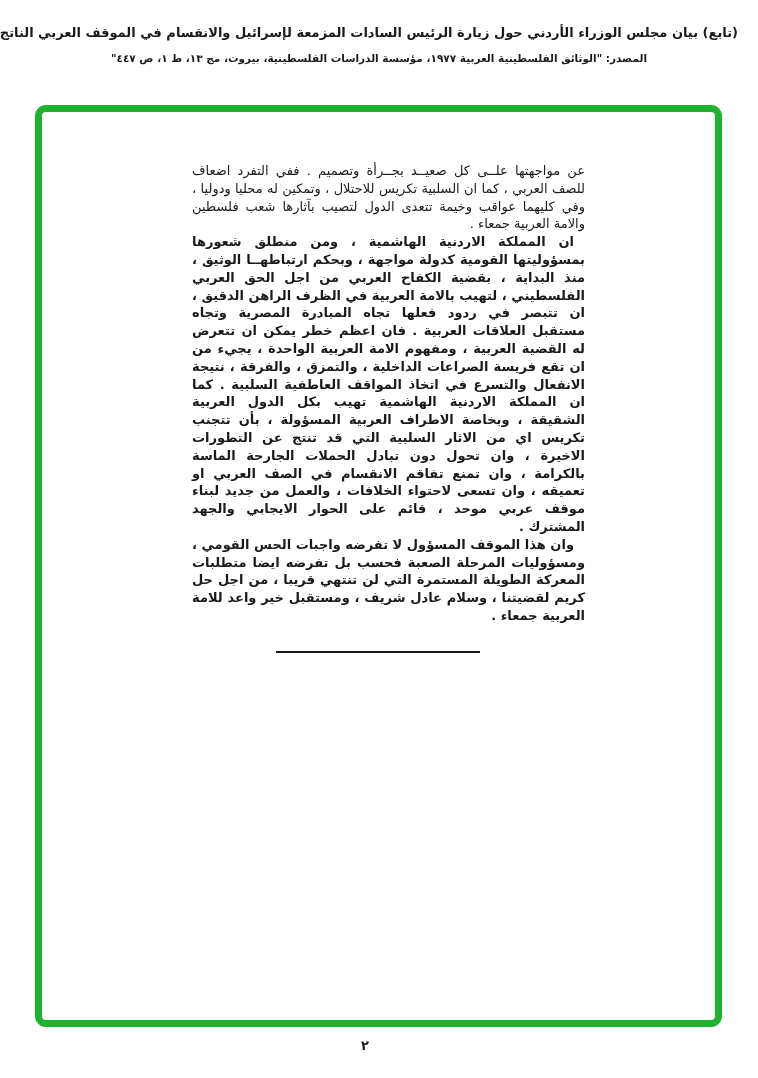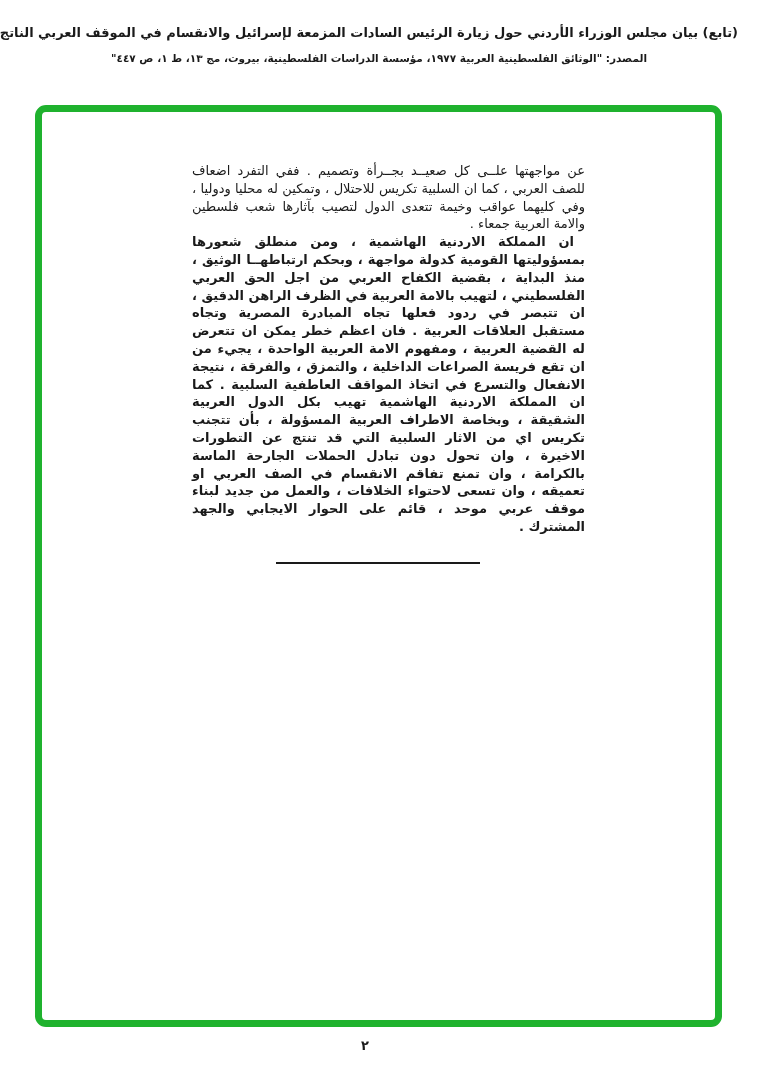--- a/index.html
+++ b/index.html
@@ -95,17 +95,18 @@
 
 <div class="doc-header">
   <div class="doc-title">(تابع) بيان مجلس الوزراء الأردني حول زيارة الرئيس السادات  المزمعة لإسرائيل والانقسام في الموقف العربي الناتج عنها</div>
   <div class="doc-source">المصدر:  "الوثائق الفلسطينية العربية ١٩٧٧، مؤسسة الدراسات الفلسطينية، بيروت، مج ١٣، ط ١، ص ٤٤٧"</div>
 </div>
 
 <div class="green-frame" style="border-color: rgb(31, 178, 46);">
   <div class="text-block">
     <p>عن مواجهتها علــى كل صعيــد بجــرأة وتصميم . ففي التفرد اضعاف للصف العربي ، كما ان السلبية تكريس للاحتلال ، وتمكين له محليا ودوليا ، وفي كليهما عواقب وخيمة تتعدى الدول لتصيب بآثارها شعب فلسطين والامة العربية جمعاء .</p>
     <p class="indented">ان المملكة الاردنية الهاشمية ، ومن منطلق شعورها بمسؤوليتها القومية كدولة مواجهة ، وبحكم ارتباطهــا الوثيق ، منذ البداية ، بقضية الكفاح العربي من اجل الحق العربي الفلسطيني ، لتهيب بالامة العربية في الظرف الراهن الدقيق ، ان تتبصر في ردود فعلها تجاه المبادرة المصرية وتجاه مستقبل العلاقات العربية . فان اعظم خطر يمكن ان تتعرض له القضية العربية ، ومفهوم الامة العربية الواحدة ، يجيء من ان تقع فريسة الصراعات الداخلية ، والتمزق ، والفرقة ، نتيجة الانفعال والتسرع في اتخاذ المواقف العاطفية السلبية . كما ان المملكة الاردنية الهاشمية تهيب بكل الدول العربية الشقيقة ، وبخاصة الاطراف العربية المسؤولة ، بأن تتجنب تكريس اي من الاثار السلبية التي قد تنتج عن التطورات الاخيرة ، وان تحول دون تبادل الحملات الجارحة الماسة بالكرامة ، وان تمنع تفاقم الانقسام في الصف العربي او تعميقه ، وان تسعى لاحتواء الخلافات ، والعمل من جديد لبناء موقف عربي موحد ، قائم على الحوار الايجابي والجهد المشترك .</p>
+    <p class="indented">وان هذا الموقف المسؤول لا تفرضه واجبات الحس القومي ، ومسؤوليات المرحلة الصعبة فحسب بل تفرضه ايضا متطلبات المعركة الطويلة المستمرة التي لن تنتهي قريبا ، من اجل حل كريم لقضيتنا ، وسلام عادل شريف ، ومستقبل خير واعد للامة العربية جمعاء .</p>
     <div class="closing-rule"></div>
   </div>
 </div>
 
 <div class="page-number">٢</div>
 
 </body></html>

